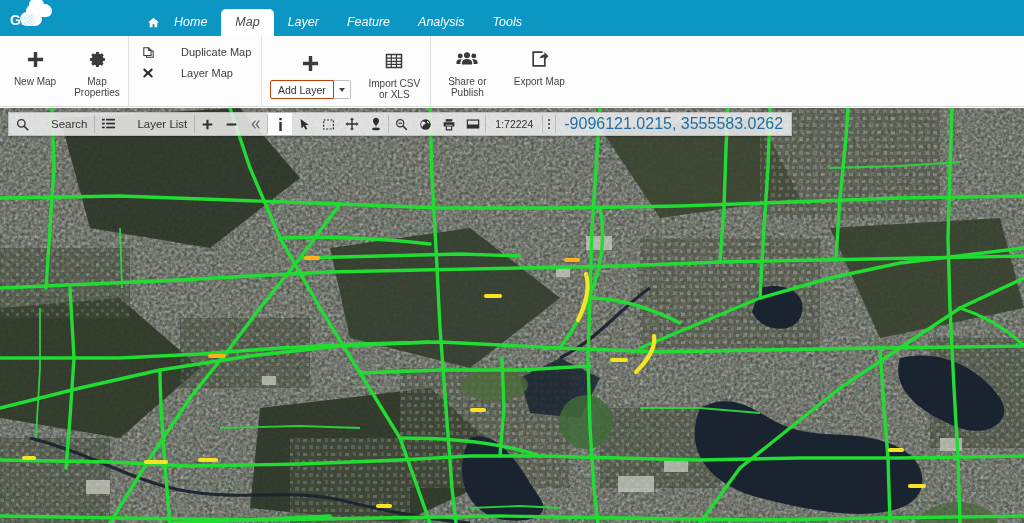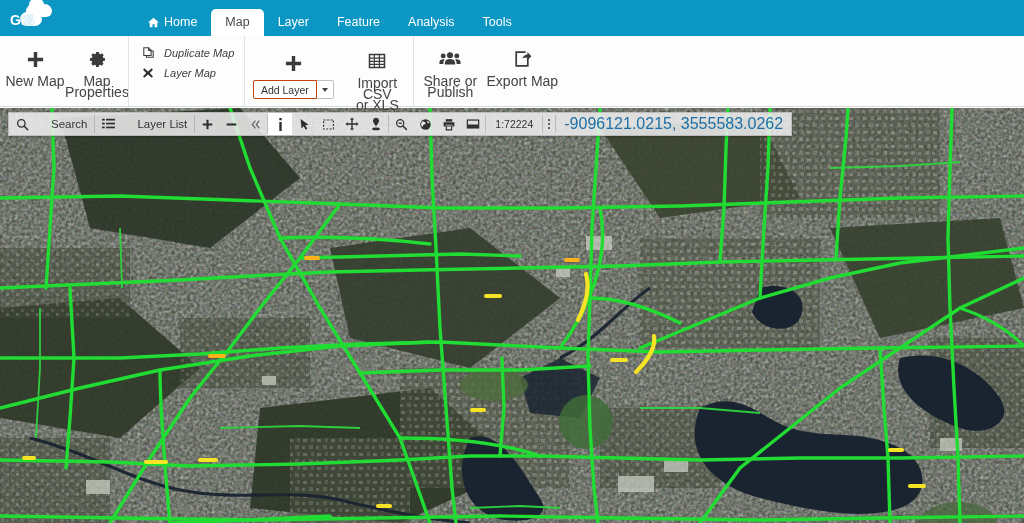--- a/index.html
+++ b/index.html
@@ -48,23 +48,24 @@
     letter-spacing: 0px; z-index: 2;
     text-shadow: 0 0 1px #0b96c4;
   }
   .tabs { display: flex; align-items: flex-end; height: 36px; margin-left: 72px; }
   .tab {
     color: #ffffff;
     font-size: 12.5px;
     padding: 0 14px;
     height: 27px;
     line-height: 27px;
-    display: flex; align-items: center; gap: 5px;
+    display: flex; align-items: center; gap: 15px;
     cursor: pointer;
     white-space: nowrap;
+    font-style: italic;
   }
   .tab.active {
     background: #ffffff;
     color: #4a4a4a;
     border-radius: 5px 5px 0 0;
     height: 27px;
   }
   .home-icon { display: inline-block; width: 11px; height: 11px; position: relative; }
   .home-icon svg { display: block; }
 
@@ -86,27 +87,27 @@
   .rgroup + .rgroup { border-left: 1px solid #e2e2e2; }
   .rbtn {
     width: 62px;
     display: flex; flex-direction: column;
     align-items: center; justify-content: flex-start;
     cursor: pointer;
     padding-top: 4px;
   }
   .rbtn .ico { height: 26px; display: flex; align-items: center; justify-content: center; color: #3b3b3b; }
   .rbtn .lbl {
-    font-size: 14px; color: #444; text-align: center;
+    font-size: 10px; color: #444; text-align: center;
     line-height: 11px; margin-top: 4px;
   }
   .rbtn-wide { width: 72px; }
 
   .stackgroup { padding: 10px 10px 0 12px; display: flex; flex-direction: column; gap: 8px; }
-  .stackitem { display: flex; align-items: center; gap: 9px; cursor: pointer; font-style: italic; }
+  .stackitem { display: flex; align-items: flex-start; gap: 26px; cursor: pointer; }
   .stackitem .ico { width: 14px; display: flex; justify-content: center; color: #3b3b3b; }
   .stackitem .lbl { font-size: 11px; color: #3d3d3d; }
 
   .addlayer-wrap { display: flex; flex-direction: column; align-items: center; padding-top: 6px; width: 96px; }
   .addlayer-plus { height: 30px; display: flex; align-items: center; justify-content: center; }
   .addlayer-split { display: flex; height: 19px; margin-top: 2px; }
   .addlayer-btn {
     border: 1px solid #c2410c; background: #fff;
     font-size: 10.5px; color: #333;
     padding: 0 7px; display: flex; align-items: center;

